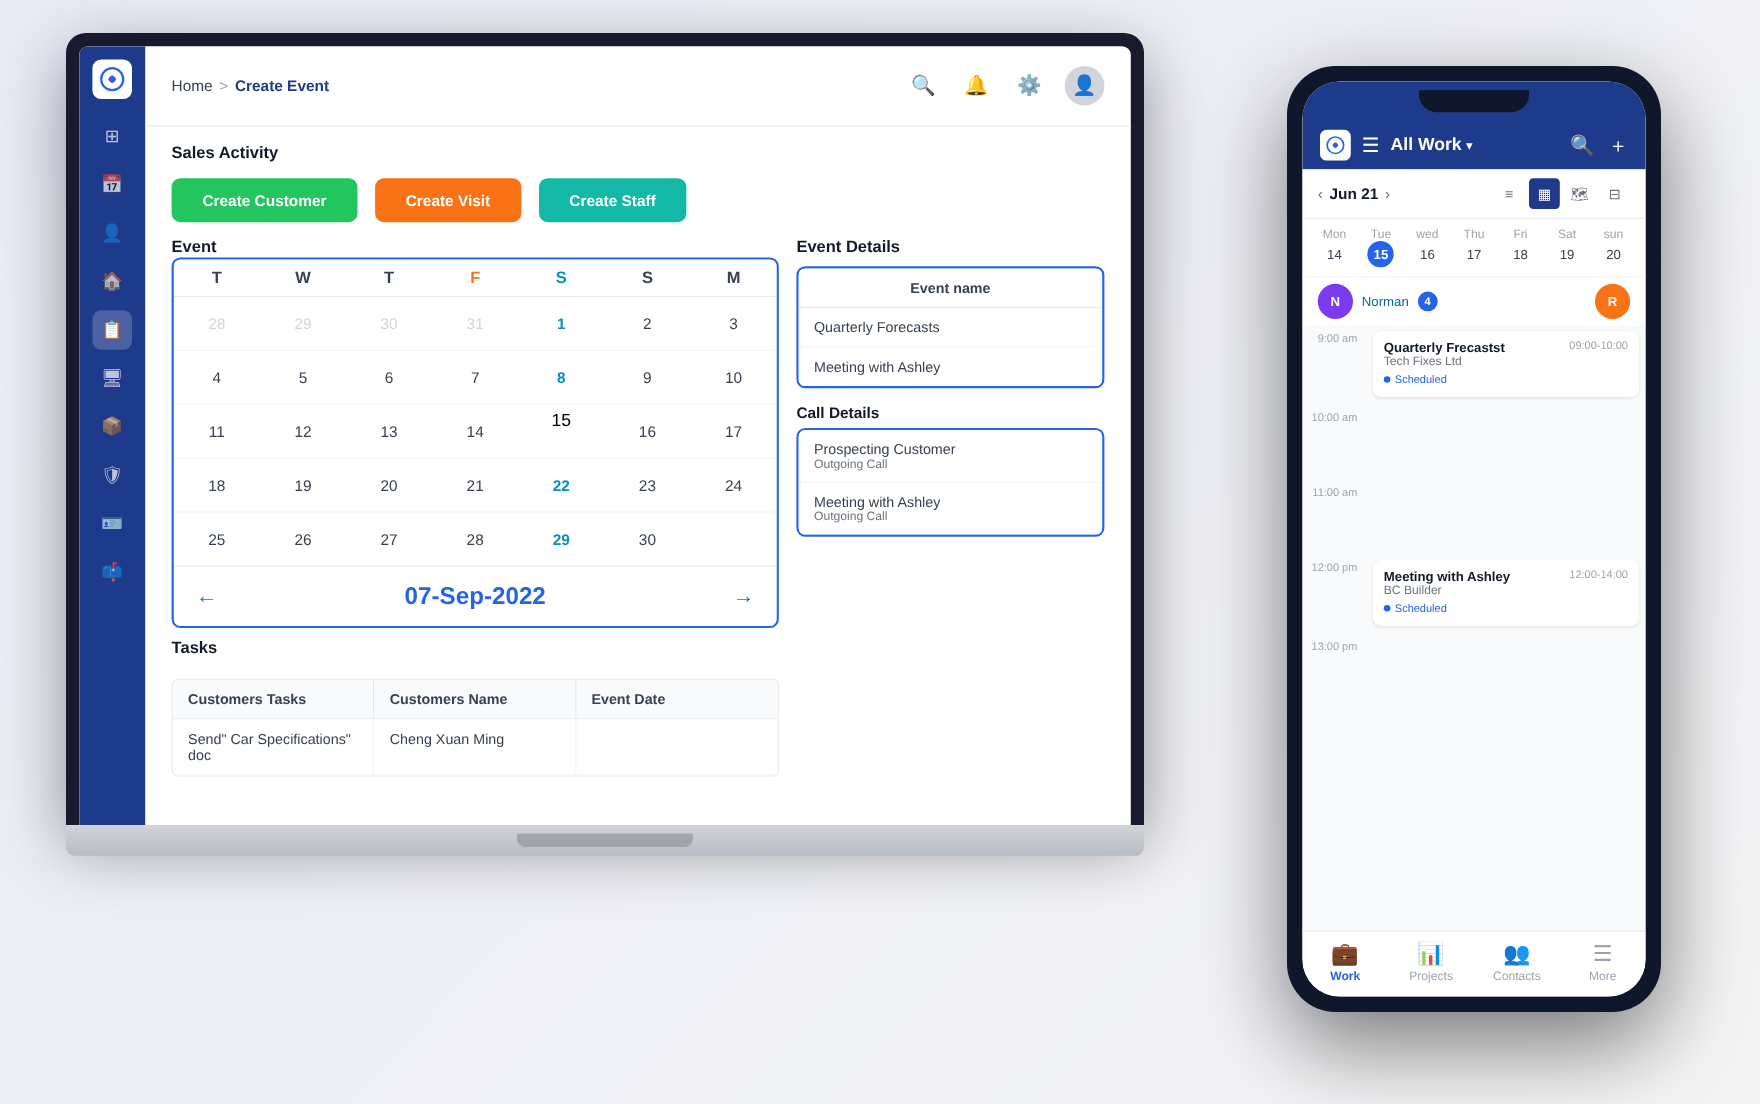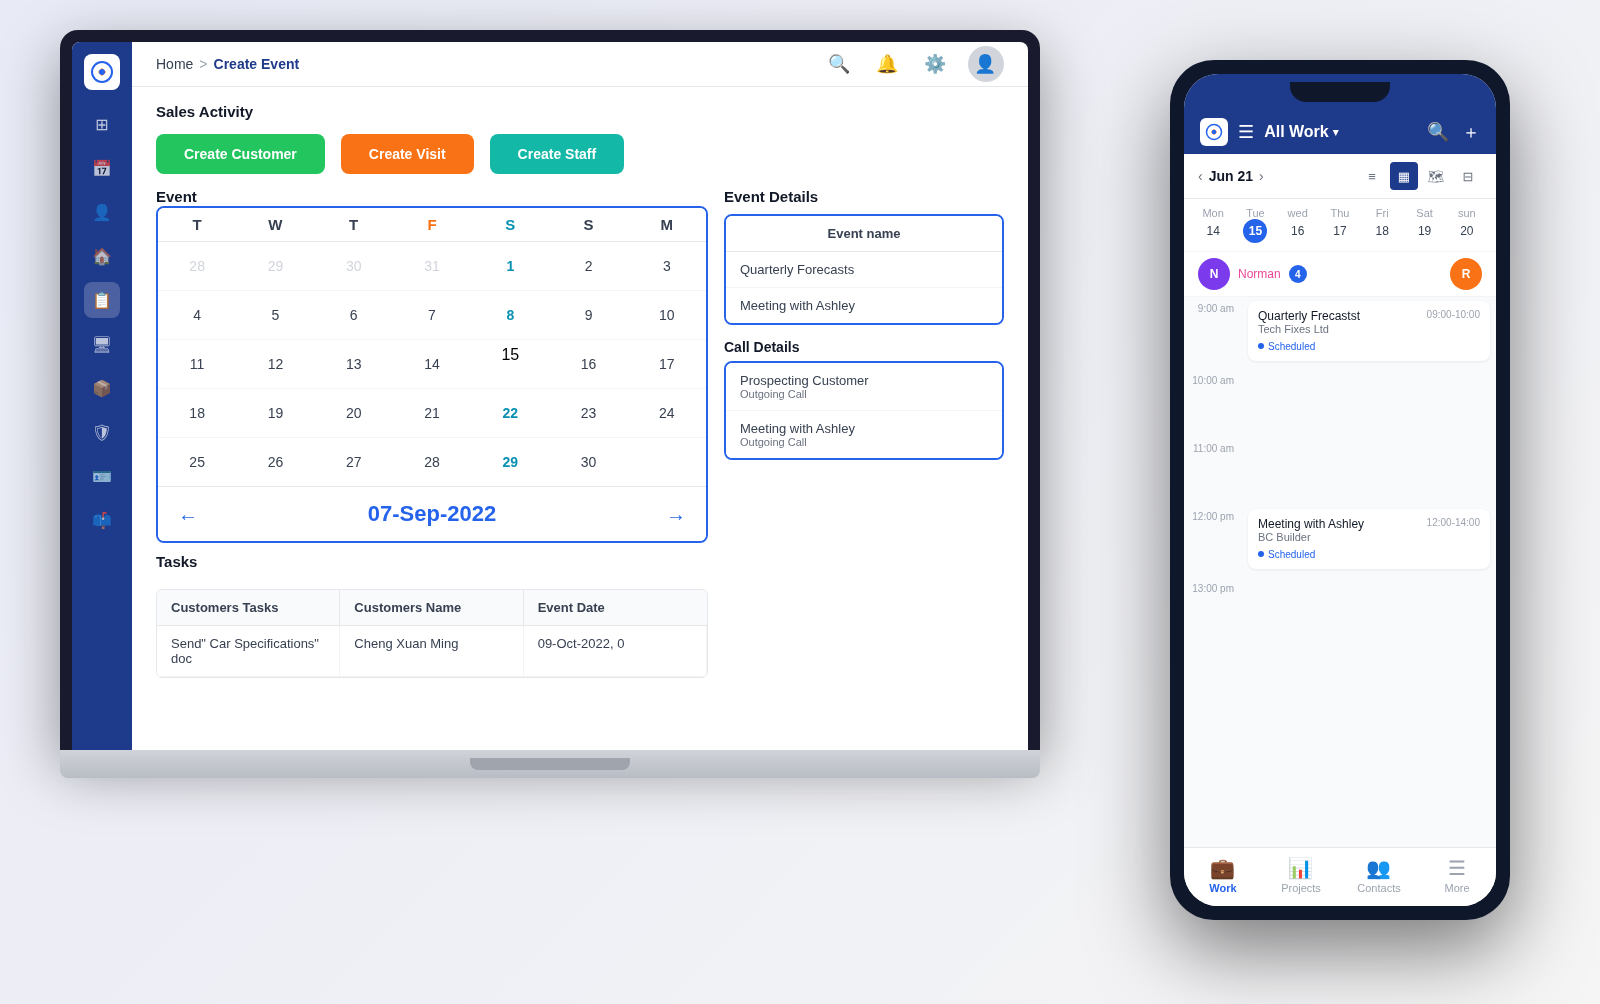--- a/index.html
+++ b/index.html
@@ -97,21 +97,21 @@
       display: flex;
       flex-direction: column;
       overflow: hidden;
     }
 
     
     .header {
       display: flex;
       align-items: center;
       justify-content: space-between;
-      padding: 4px 24px;
+      padding: 18px 24px;
       border-bottom: 1px solid #e5e7eb;
     }
     .breadcrumb {
       display: flex;
       align-items: center;
       gap: 6px;
       font-size: 14px;
       color: #374151;
     }
     .breadcrumb-sep { color: #9ca3af; }
@@ -504,21 +504,21 @@
       border-radius: 50%;
       width: 18px;
       height: 18px;
       display: flex;
       align-items: center;
       justify-content: center;
     }
     .avatar-orange { background: #f97316; }
     .phone-avatar-name {
       font-size: 12px;
-      color: #ec4899;
+      color: #0369a1;
       font-weight: 500;
       text-align: right;
     }
 
     
     .phone-schedule {
       flex: 1;
       overflow-y: auto;
       background: #f9fafb;
     }
@@ -540,21 +540,21 @@
     }
     .event-card {
       background: #fff;
       border-radius: 8px;
       padding: 8px 10px;
       margin-bottom: 4px;
       box-shadow: 0 1px 3px rgba(0,0,0,0.08);
     }
     .event-card-title {
       font-size: 12px;
-      font-weight: 400;
+      font-weight: 700;
       color: #111827;
     }
     .event-card-sub {
       font-size: 11px;
       color: #6b7280;
     }
     .event-card-time {
       font-size: 10px;
       color: #9ca3af;
     }
@@ -795,21 +795,20 @@
                 <span class="section-title">Tasks</span>
                 <div class="tasks-table" style="margin-top:18px;">
                   <div class="tasks-table-header">
                     <div class="tasks-table-cell">Customers Tasks</div>
                     <div class="tasks-table-cell">Customers Name</div>
                     <div class="tasks-table-cell">Event Date</div>
                   </div>
                   <div class="tasks-table-row">
                     <div class="tasks-table-val">Send" Car Specifications" doc</div>
                     <div class="tasks-table-val">Cheng Xuan Ming</div>
-                    <div class="tasks-table-val">09-Oct-2022, 0</div>
                   </div>
                 </div>
               </div>
             </div>
 
             <div class="event-details-section">
               <span class="section-title">Event Details</span>
               <div style="margin-top:8px;">
                 <div class="event-box">
                   <div class="event-box-header">Event name</div>

